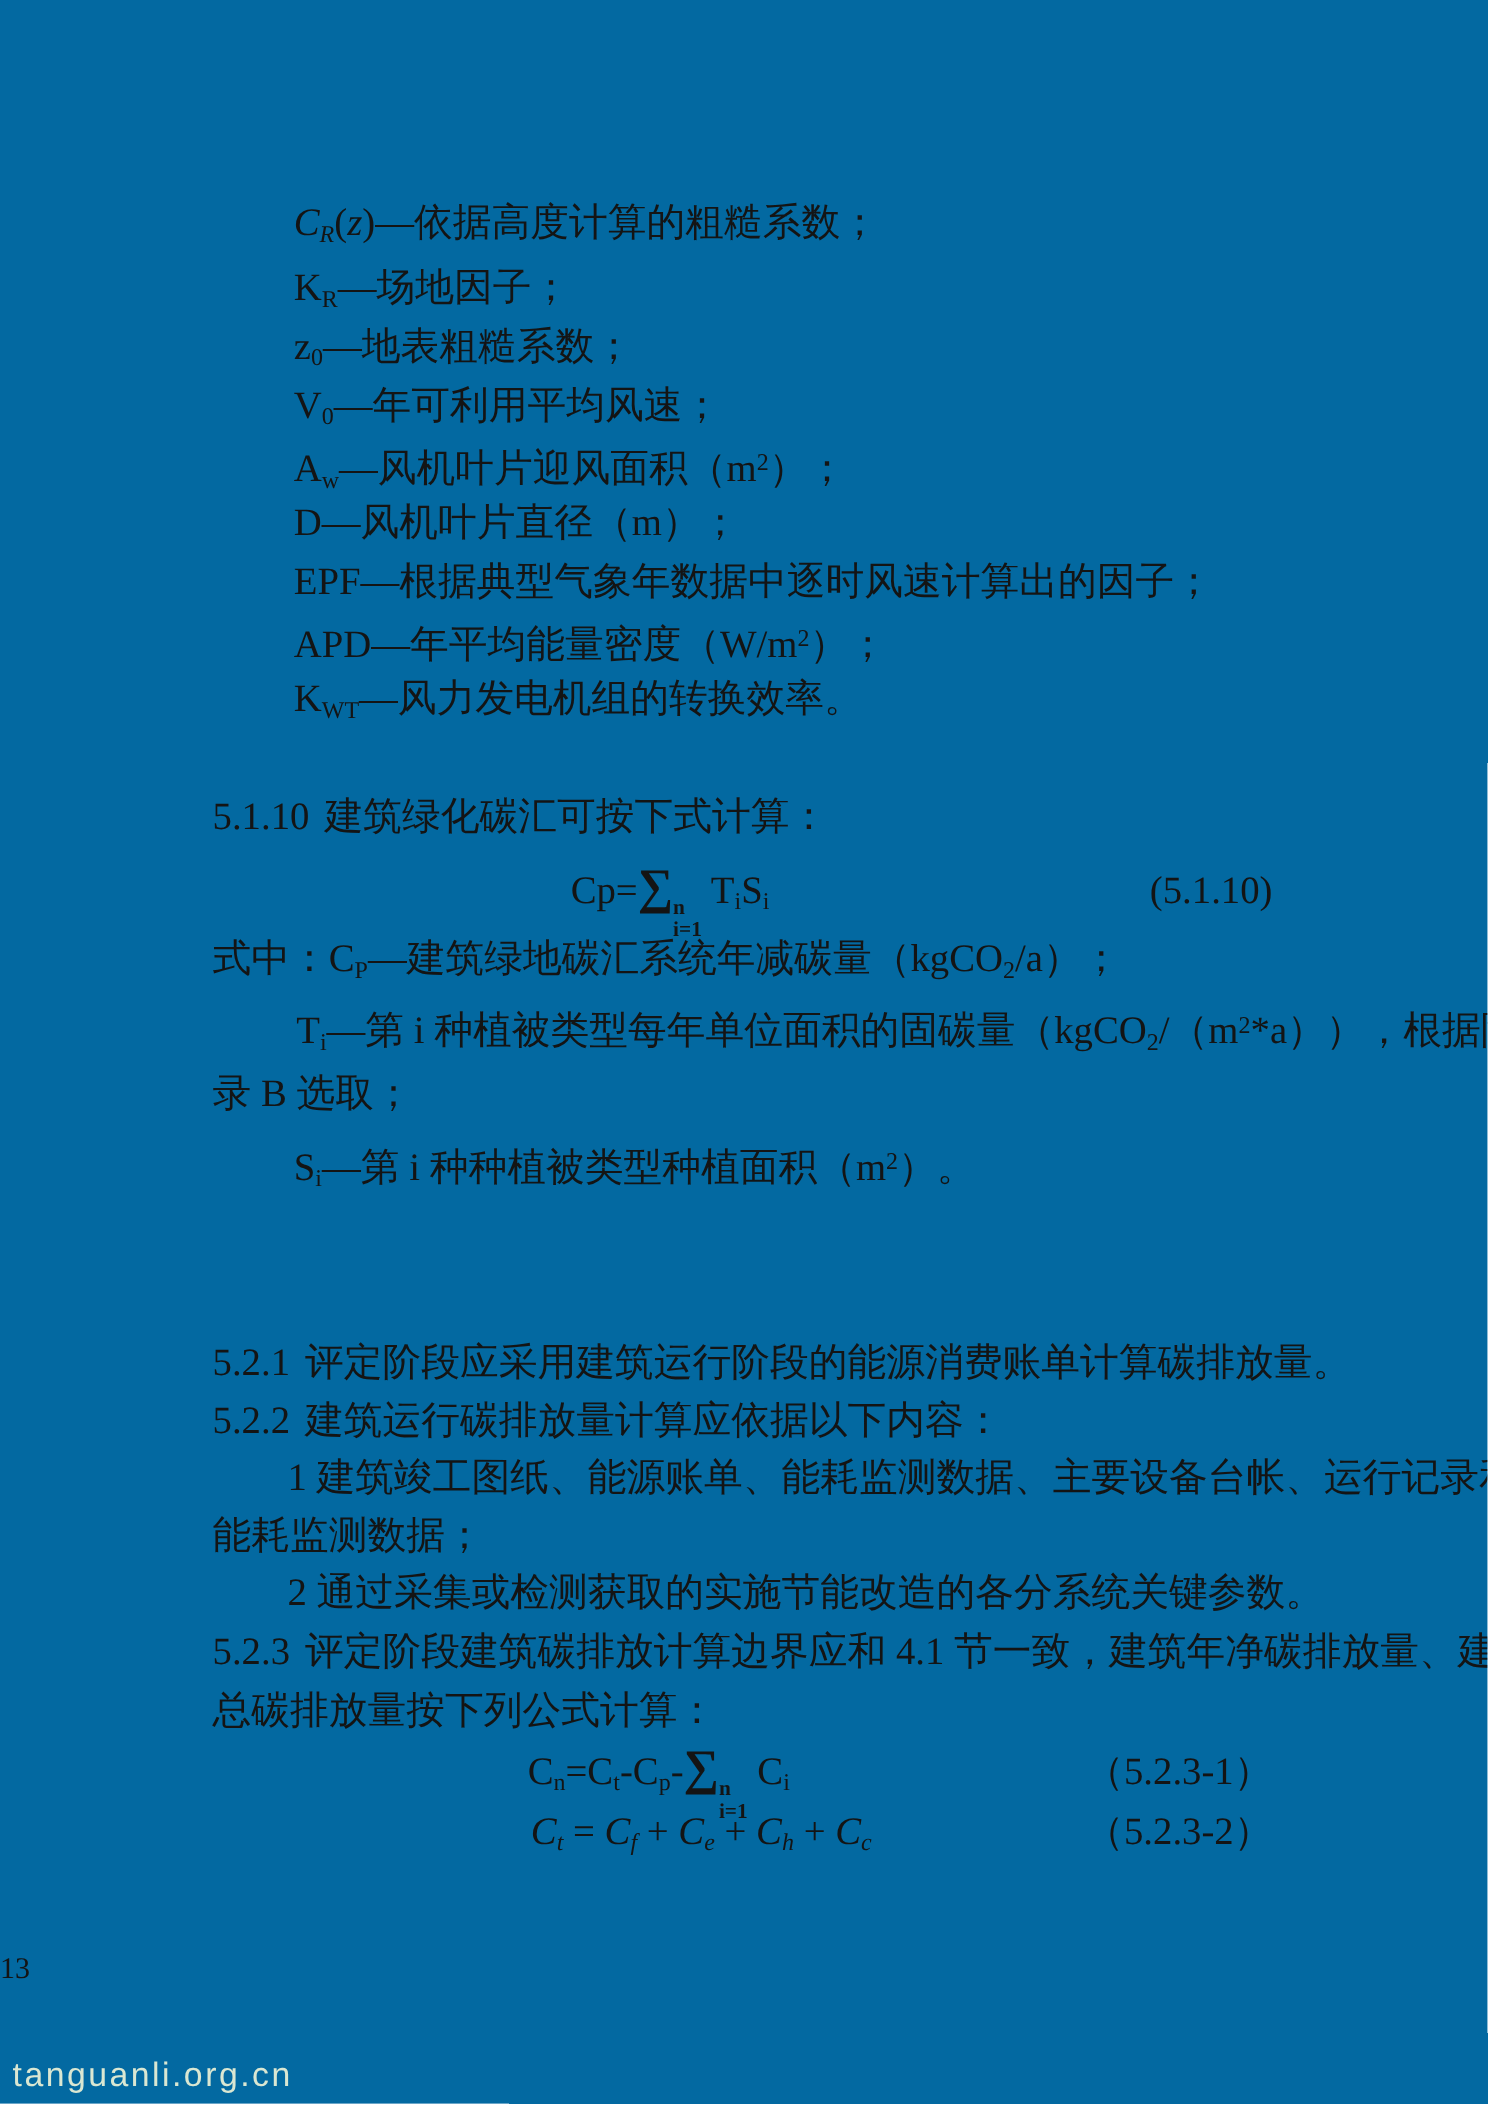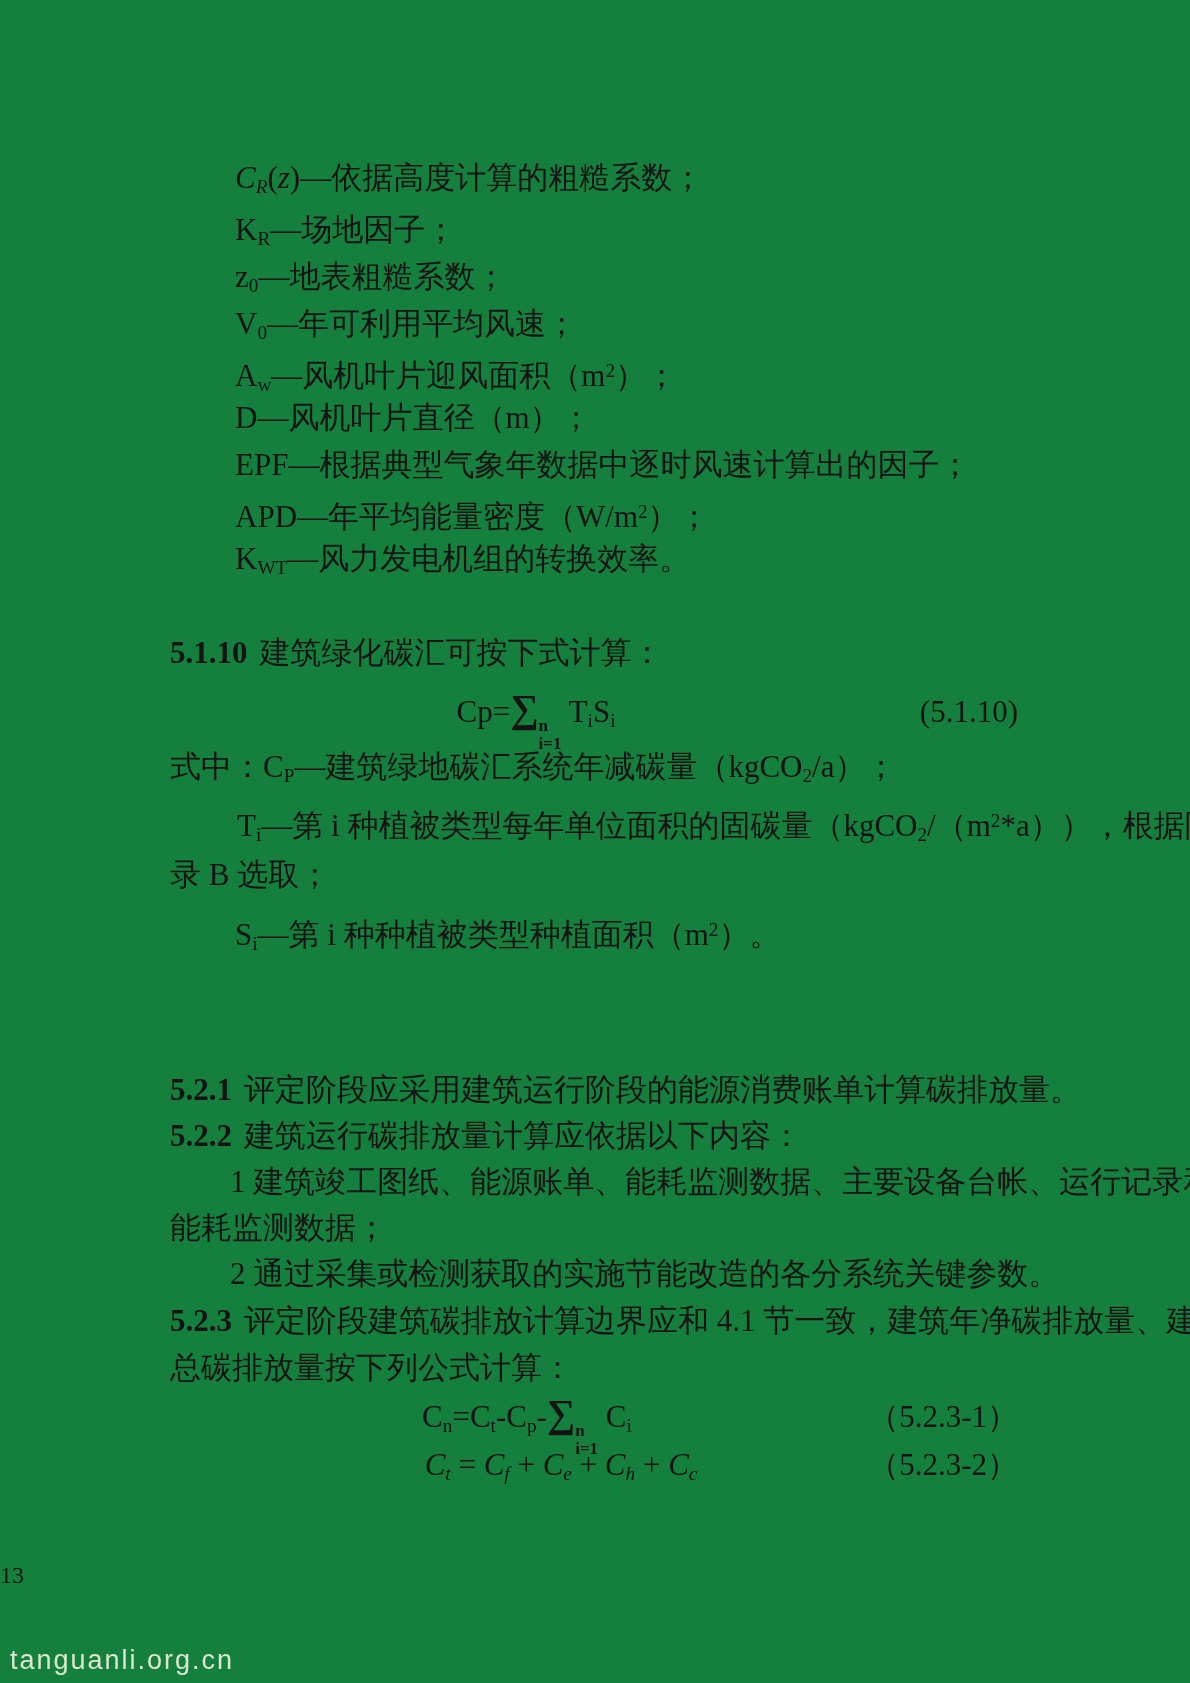--- a/index.html
+++ b/index.html
@@ -1,39 +1,39 @@
 <!DOCTYPE html>
 <html><head>
 <meta charset="utf-8">
 <style>
   html,body{margin:0;padding:0;background:#ffffff;}
   #page{
     position:relative;
     width:1190px;height:1683px;
-    background:#15803d;
+    background:#0369a1;
     font-family:"Liberation Serif","DejaVu Serif",serif;
     color:#141414;
     font-size:31px;
     overflow:hidden;
   }
   .abs{position:absolute;}
   .sub{font-size:0.62em;vertical-align:-0.28em;}
   .sup{font-size:0.62em;vertical-align:0.45em;}
   .i{font-style:italic;}
   .big{font-size:1.28em;font-weight:bold;line-height:0;}
   .stack{
     display:inline-flex;flex-direction:column;
     font-size:0.55em;line-height:1.02;
     vertical-align:-0.55em;text-align:left;
     font-weight:bold;
   }
   .st-top,.st-bot{display:block;}
   .def-line{height:47px;line-height:47px;white-space:nowrap;}
   .def-line.first{height:56px;line-height:56px;}
-  .clause-num{font-weight:bold;margin-right:12px;}
+  .clause-num{font-weight:normal;margin-right:12px;}
   .jline{text-align:justify;text-align-last:justify;white-space:nowrap;}
   .formula-row{text-align:center;}
   .f-num{position:absolute;right:0;top:0;height:100%;}
   #heading-52{text-align:center;font-size:37px;letter-spacing:2px;}
   #page-number{font-size:24px;}
   #watermark{
     font-family:"Liberation Sans","DejaVu Sans",sans-serif;
     font-size:27px;font-weight:normal;letter-spacing:2px;
   }
 </style>

